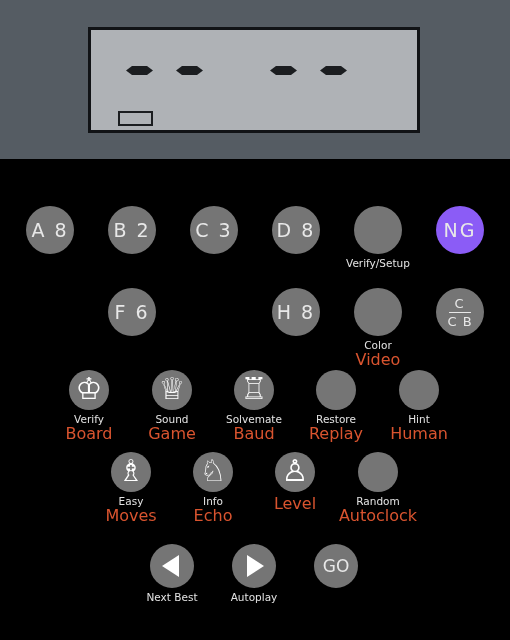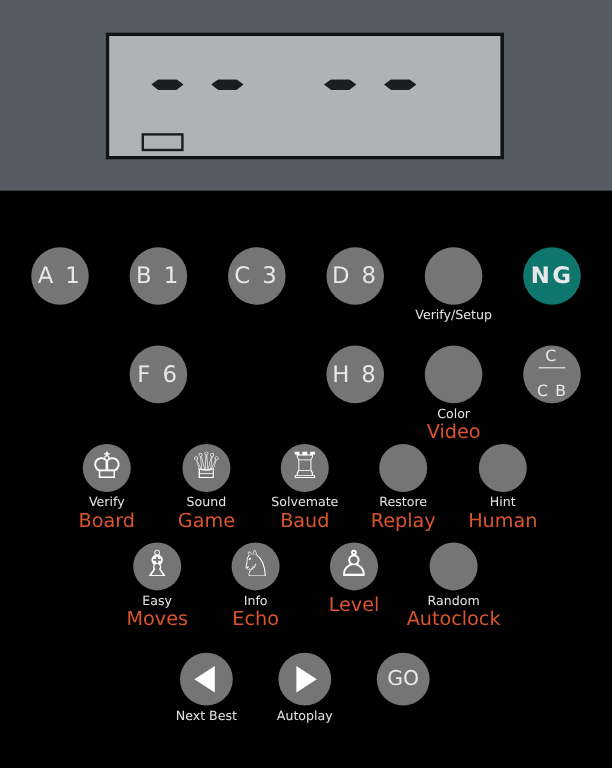--- a/index.html
+++ b/index.html
@@ -81,21 +81,21 @@
     justify-content: center;
     color: #e8e8e8;
     position: relative;
     flex: none;
   }
 
   .key-circle.big  { width: 48px; height: 48px; font-size: 19px; letter-spacing: 2px; }
   .key-circle.mid  { width: 44px; height: 44px; font-size: 17px; }
   .key-circle.icon { width: 40px; height: 40px; }
   .key-circle.go   { width: 44px; height: 44px; font-size: 17px; }
-  .key-circle.accent { background: #0f766e; font-weight: bold; }
+  .key-circle.accent { background: #8b5cf6; }
 
   .key-labels {
     margin-top: 3px;
     text-align: center;
     line-height: 1.15;
   }
   .lbl-main {
     display: block;
     font-size: 10.5px;
     color: #e3e3e3;
@@ -116,21 +116,21 @@
     line-height: 1;
     font-size: 13px;
   }
   .frac .num { padding-bottom: 1px; }
   .frac .bar {
     width: 22px;
     height: 1px;
     background: #e8e8e8;
     margin: 1px 0;
   }
-  .frac .den { padding-top: 12px; letter-spacing: 1px; }
+  .frac .den { padding-top: 1px; letter-spacing: 1px; }
 
   .piece-glyph {
     font-size: 30px;
     line-height: 1;
     color: #ffffff;
     margin-top: -2px;
   }
 
   .tri {
     width: 0; height: 0;
@@ -157,29 +157,29 @@
     <div class="lcd-dash d2"></div>
     <div class="lcd-dash d3"></div>
     <div class="lcd-dash d4"></div>
     <div id="lcd-status-box"></div>
   </div>
 </div>
 
 <div id="keypad">
 
   <div class="key" style="left:8px; top:47px;">
-    <div class="key-circle big">A 1</div>
+    <div class="key-circle big">A 8</div>
     <div class="key-labels">
       <span class="lbl-main"></span>
       <span class="lbl-sub"></span>
     </div>
   </div>
 
   <div class="key" style="left:90px; top:47px;">
-    <div class="key-circle big">B 1</div>
+    <div class="key-circle big">B 2</div>
     <div class="key-labels">
       <span class="lbl-main"></span>
       <span class="lbl-sub"></span>
     </div>
   </div>
 
   <div class="key" style="left:172px; top:47px;">
     <div class="key-circle big">C 3</div>
     <div class="key-labels">
       <span class="lbl-main"></span>

